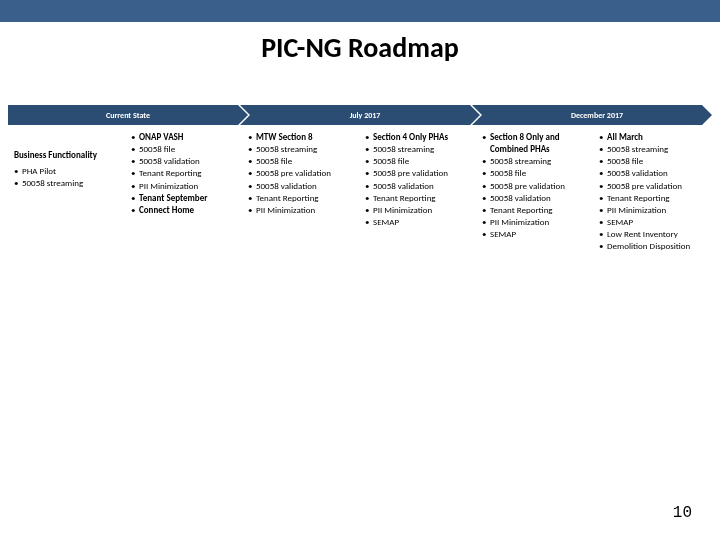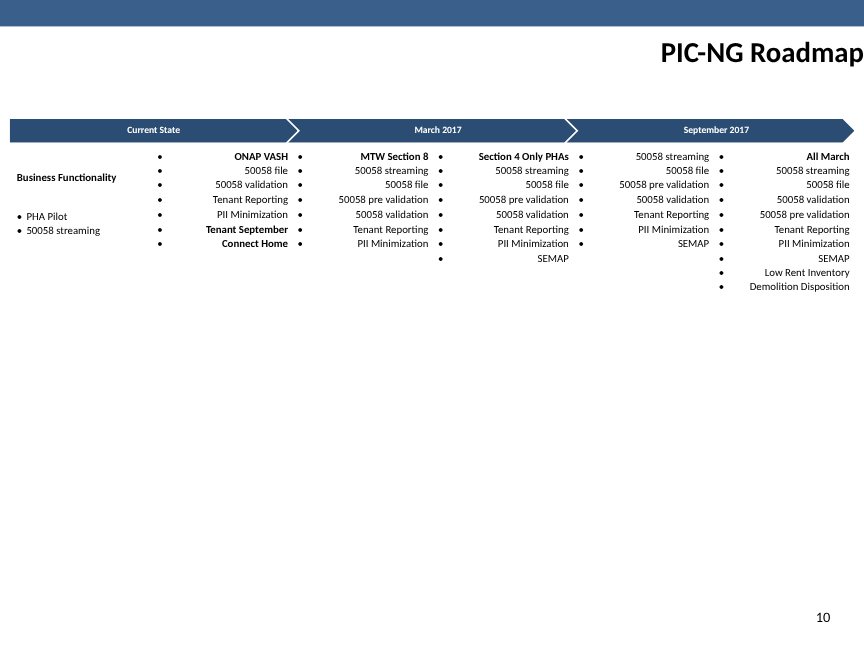--- a/index.html
+++ b/index.html
@@ -1,64 +1,64 @@
 <!DOCTYPE html>
 <html><head>
 <meta charset="utf-8">
 <style>
   * { box-sizing: border-box; margin: 0; padding: 0; }
   html, body { width: 720px; height: 540px; font-family: Calibri, Arial, sans-serif; background: #fff; color: #000; }
   .top-bar { width: 100%; height: 22px; background: #3a5f8a; }
-  .title { text-align: right; font-size: 24px; font-weight: 700; margin-top: 8px; margin-bottom: 40px; }
+  .title { text-align: center; font-size: 28px; font-weight: 700; margin-top: 8px; margin-bottom: 40px; }
   .roadmap { padding: 0 8px; }
   .headers { display: flex; width: 100%; }
   .arrow-container { position: relative; flex: 1; height: 20px; }
   .arrow-container + .arrow-container { margin-left: -8px; }
   .arrow {
     position: absolute; inset: 0;
     background: #2b4d73;
     color: #fff;
     font-size: 8px;
     font-weight: 600;
     display: flex; align-items: center; justify-content: center;
     clip-path: polygon(0 0, calc(100% - 10px) 0, 100% 50%, calc(100% - 10px) 100%, 0 100%, 10px 50%);
     padding-left: 10px;
   }
   .arrow-container.first .arrow {
     clip-path: polygon(0 0, calc(100% - 10px) 0, 100% 50%, calc(100% - 10px) 100%, 0 100%);
     padding-left: 0;
   }
   .columns { display: flex; width: 100%; margin-top: 2px; }
   .col { flex: 1; padding: 4px 4px 4px 6px; font-size: 9px; line-height: 1.35; }
-  .col + .col { margin-left: -8px; padding-left: 12px; text-align: right; }
-  .col-left .heading { font-weight: 700; margin-top: 18px; margin-bottom: 20px; display: block; }
+  .col + .col { margin-left: -8px; padding-left: 12px; }
+  .col-left .heading { font-weight: 700; margin-top: 18px; margin-bottom: 4px; display: block; }
   .col ul { list-style: none; }
   .col li { position: relative; padding-left: 8px; }
   .col li::before { content: "•"; position: absolute; left: 0; top: 0; }
   .col li.bold-first .first-bold { font-weight: 700; }
-  .page-num { position: absolute; bottom: 18px; right: 28px; font-size: 12px; }
+  .page-num { position: absolute; bottom: 18px; right: 28px; font-size: 16px; font-family: Liberation Mono, monospace; }
   .slide { position: relative; width: 720px; height: 540px; }
 </style>
 </head>
 <body>
 
 <div class="slide">
   <div class="top-bar"></div>
   <h1 class="title">PIC-NG Roadmap</h1>
 
   <div class="roadmap">
     <div class="headers">
       <div class="arrow-container first">
           <div class="arrow">Current State</div>
         </div>
       <div class="arrow-container">
-          <div class="arrow">March 2017</div>
+          <div class="arrow">July 2017</div>
         </div>
       <div class="arrow-container">
-          <div class="arrow">September 2017</div>
+          <div class="arrow">December 2017</div>
         </div>
     </div>
 
     <div class="columns">
 
       <div class="col col-left">
         <span class="heading">Business Functionality</span>
         <ul>
           <li>PHA Pilot</li>
           <li>50058 streaming</li>
@@ -97,20 +97,21 @@
           <li>50058 pre validation</li>
           <li>50058 validation</li>
           <li>Tenant Reporting</li>
           <li>PII Minimization</li>
           <li>SEMAP</li>
         </ul>
       </div>
 
       <div class="col">
         <ul>
+          <li class="bold-first"><span class="first-bold">Section 8 Only and Combined PHAs</span></li>
           <li>50058 streaming</li>
           <li>50058 file</li>
           <li>50058 pre validation</li>
           <li>50058 validation</li>
           <li>Tenant Reporting</li>
           <li>PII Minimization</li>
           <li>SEMAP</li>
         </ul>
       </div>
 

